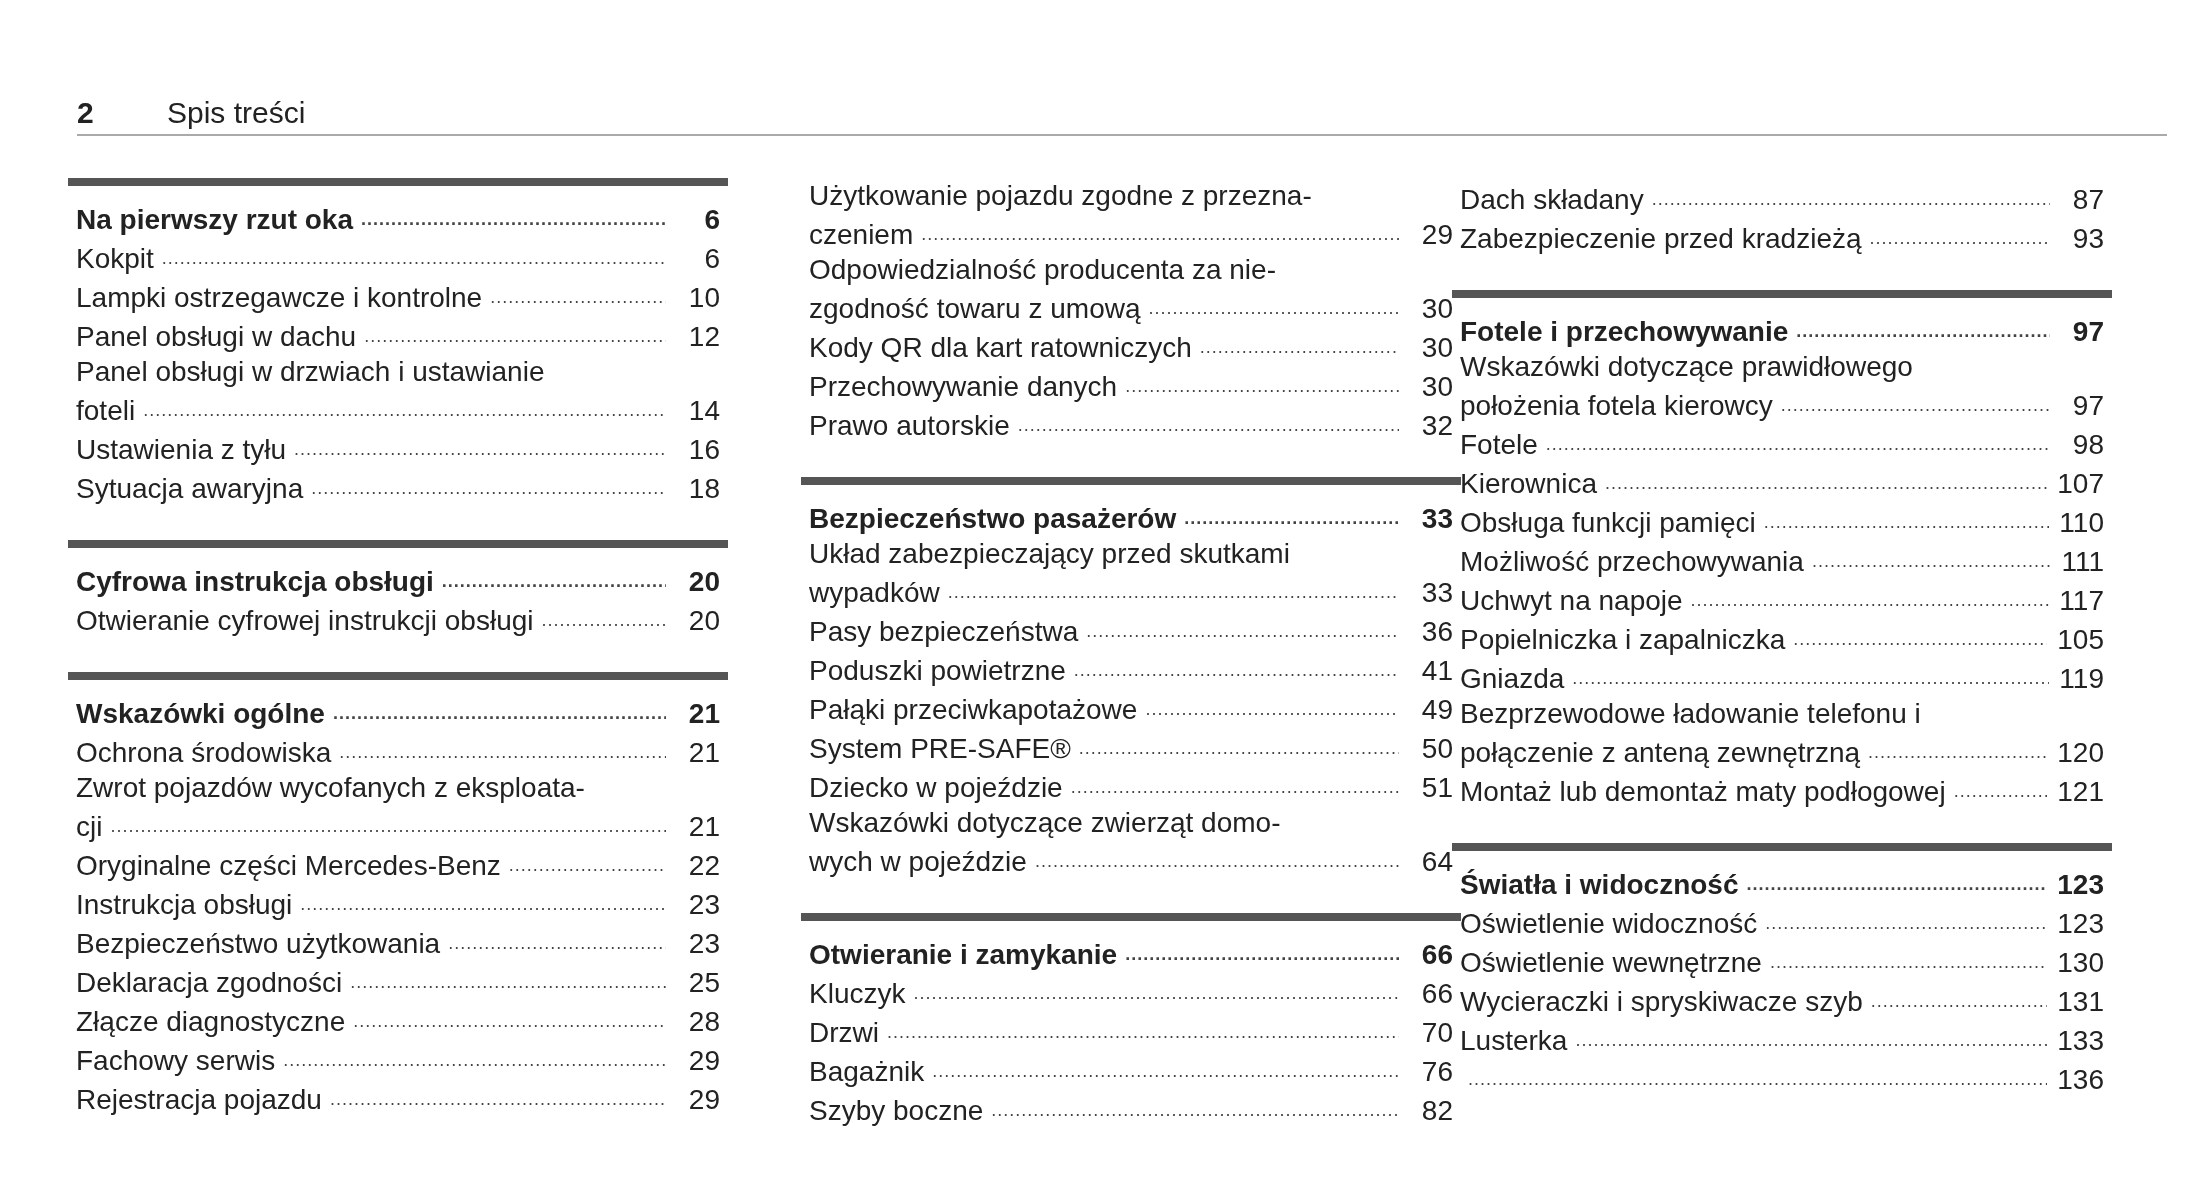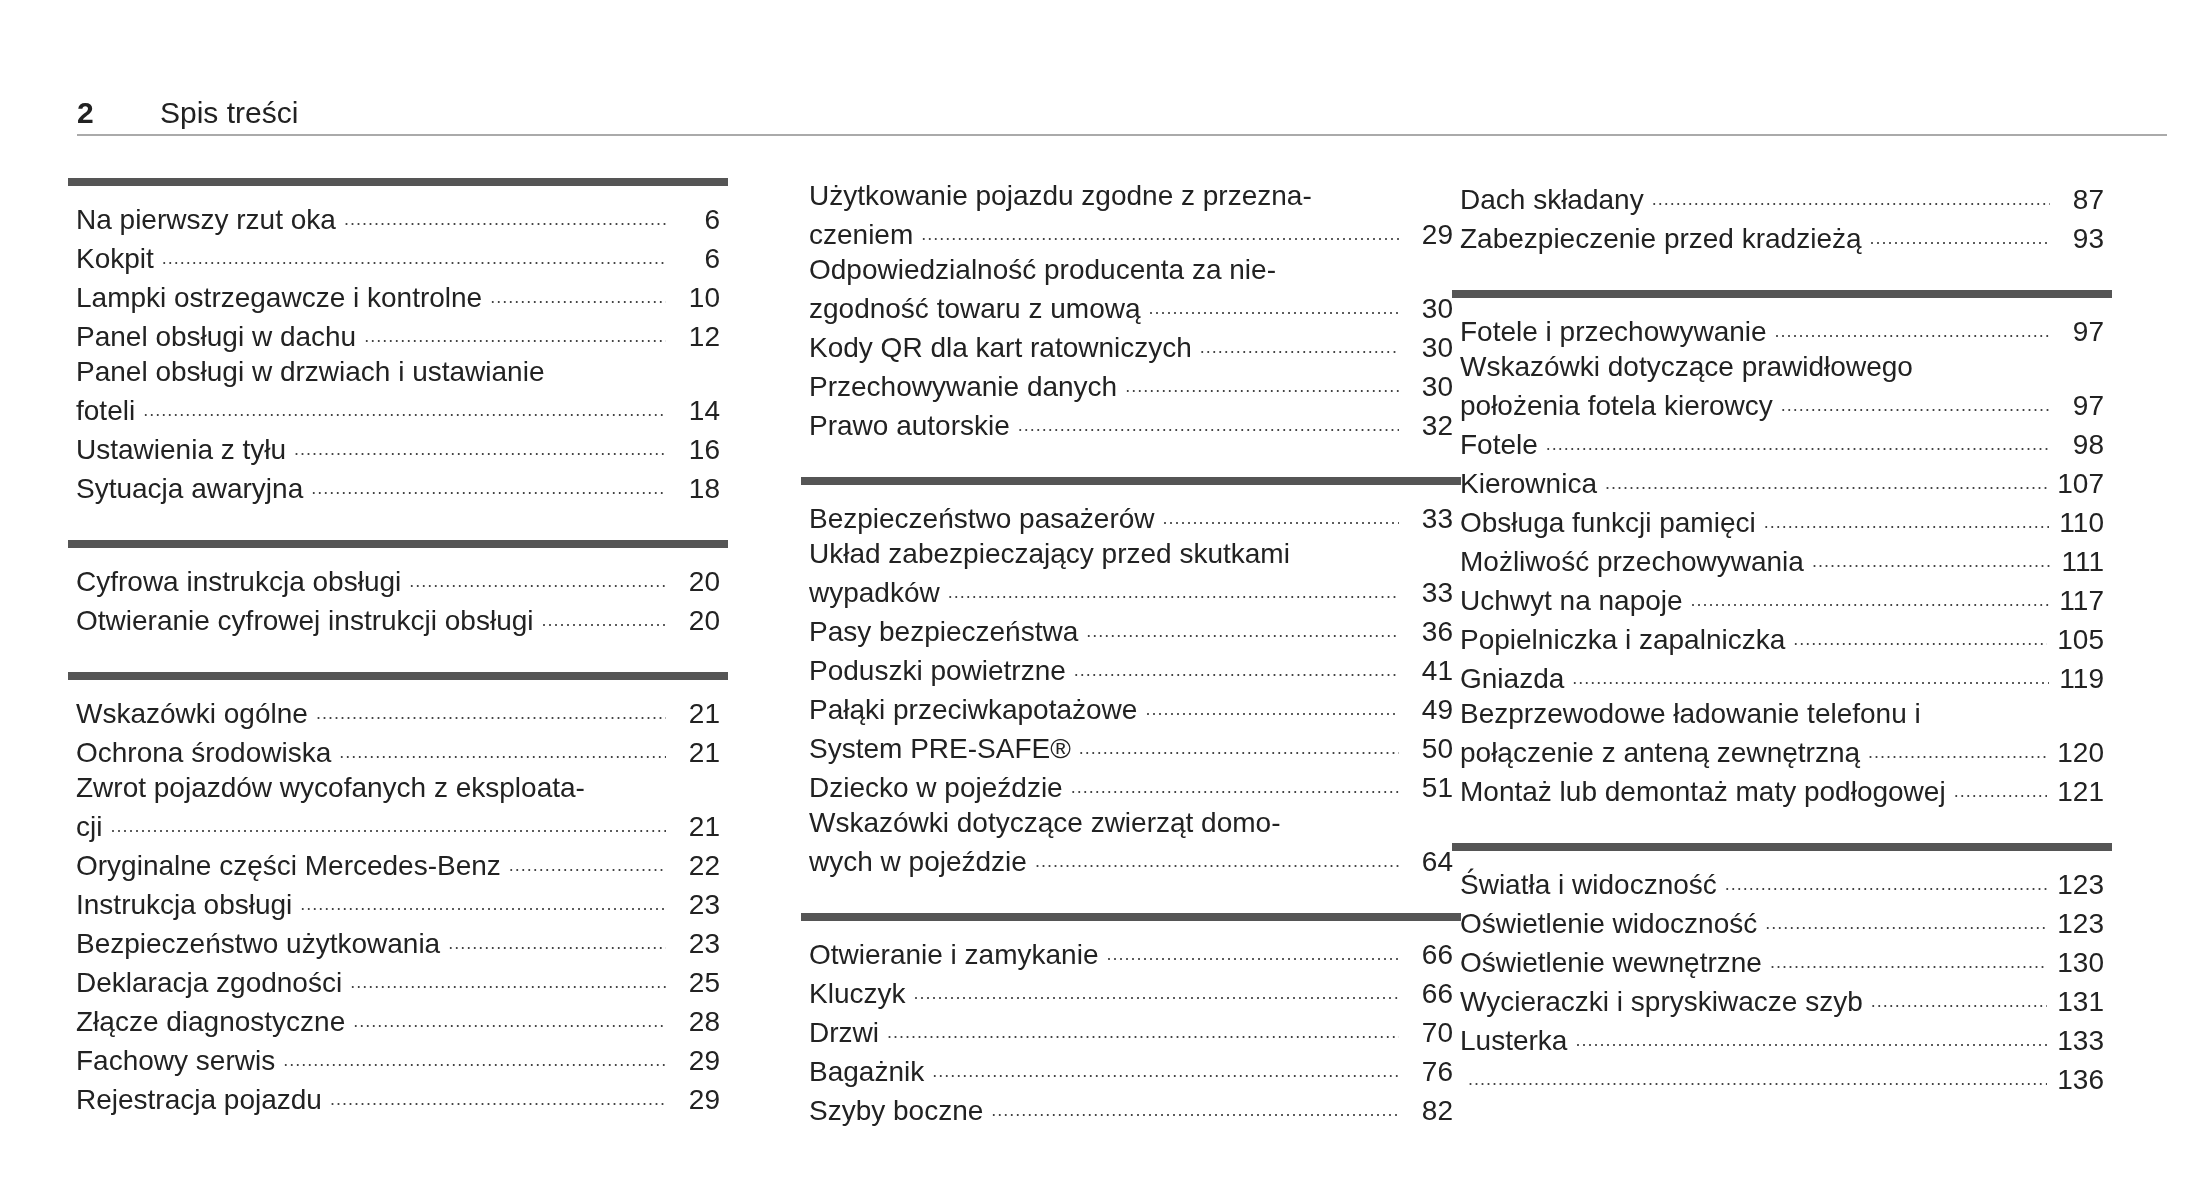--- a/index.html
+++ b/index.html
@@ -1,27 +1,27 @@
 <!DOCTYPE html>
 <html><head>
 <meta charset="utf-8">
 <style>
   html, body { margin:0; padding:0; background:#ffffff; }
   body { width:2208px; height:1191px; position:relative; overflow:hidden;
          font-family:"Liberation Sans", "DejaVu Sans", sans-serif; color:#222; }
   .header { position:absolute; left:77px; top:96px; width:2080px; height:40px; }
   .header .pnum { position:absolute; left:0; top:0; font-size:30px; font-weight:bold; }
-  .header .ptitle { position:absolute; left:83px; top:0; font-size:30px; }
+  .header .ptitle { position:absolute; left:90px; top:0; font-size:30px; }
   .header-rule { position:absolute; left:77px; top:134px; width:2090px; height:2px; background:#aaa; }
   .col { position:absolute; top:178px; width:660px; }
   .col1 { left:68px; } .col2 { left:760px;margin-left:41px; } .col3 { left:1452px; }
   .section { margin-bottom:34px; }
   .bar { height:8px; background:#555; margin-bottom:12px; }
   .entry { display:flex; align-items:flex-end; font-size:28px; line-height:35px; padding:0 8px 0 8px; }
-  .entry.main { font-weight:normal; }
+  .entry.main { font-weight:bold; }
   .entry .t { white-space:pre-wrap; }
   .entry .dots { flex:1; overflow:hidden; white-space:nowrap; margin:0 10px 0 8px; color:#444; }
   .entry .dots::after { content:". . . . . . . . . . . . . . . . . . . . . . . . . . . . . . . . . . . . . . . . . . . . . . . . . . . . . . . . . . . . . . . . . . . . . . . . . . . . . . . . . . . . . . . . . . . . . . . . . . . . . ."; letter-spacing:-2px; font-size:18px; }
   .entry .p { min-width:44px; text-align:right; }
   .wrapline { font-size:28px; line-height:35px; padding:0 8px; }
 </style>
 </head>
 <body>
 
 <div class="header">

